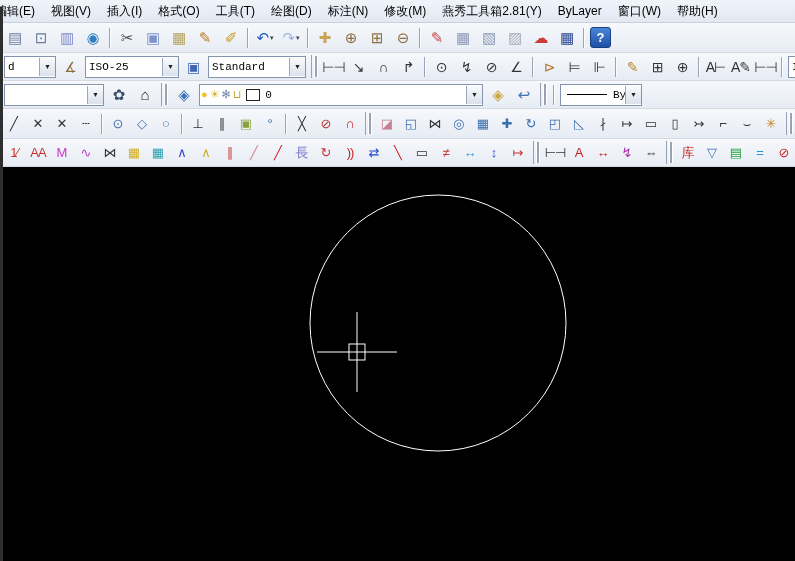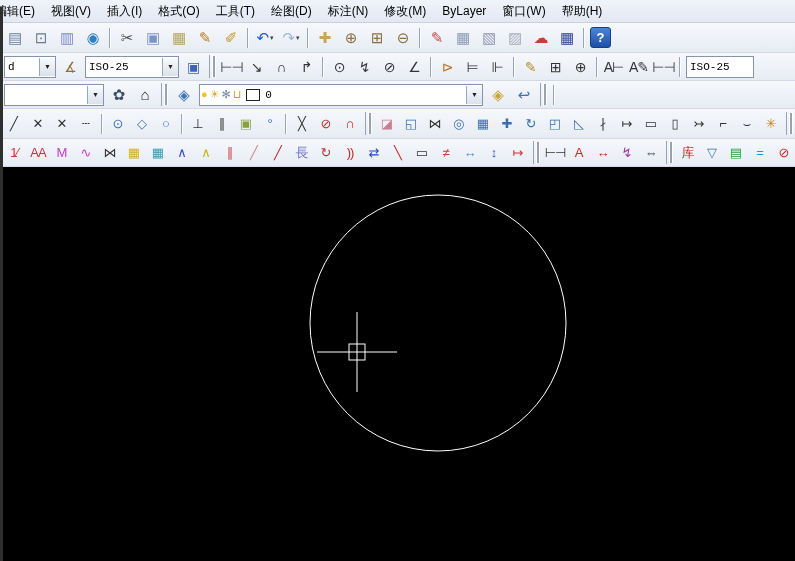--- a/index.html
+++ b/index.html
@@ -62,20 +62,21 @@
 <div class="win">
   <div class="menubar">
       <span class="mi2">编辑(E)</span>
       <span class="mi2">视图(V)</span>
       <span class="mi2">插入(I)</span>
       <span class="mi2">格式(O)</span>
       <span class="mi2">工具(T)</span>
       <span class="mi2">绘图(D)</span>
       <span class="mi2">标注(N)</span>
       <span class="mi2">修改(M)</span>
+      <span class="mi2">燕秀工具箱2.81(Y)</span>
       <span class="mi2">ByLayer</span>
       <span class="mi2">窗口(W)</span>
       <span class="mi2">帮助(H)</span>
     </div>
 
   <div class="tbrow" id="row1">
       <span class="ic" style="color: rgb(102, 124, 153);">▤</span>
       <span class="ic" style="color: rgb(102, 124, 153);">⊡</span>
       <span class="ic" style="color: rgb(124, 137, 201);">▥</span>
       <span class="ic" style="color: rgb(47, 127, 193);">◉</span>
@@ -107,20 +108,24 @@
       <span class="combo" style="width: 50px;">
         <span class="cv">d</span>
         <span class="arr">▼</span>
       </span>
       <span class="ic" style="color: rgb(138, 109, 59);">∡</span>
       <span class="combo" style="width: 92px;">
         <span class="cv">ISO-25</span>
         <span class="arr">▼</span>
       </span>
       <span class="ic" style="color: rgb(63, 99, 181);">▣</span>
+      <span class="combo" style="width: 96px;">
+        <span class="cv">Standard</span>
+        <span class="arr">▼</span>
+      </span>
       <span class="grip"></span>
       <span class="ic sm" style="color: rgb(51, 51, 51);">⊢⊣</span>
       <span class="ic" style="color: rgb(51, 51, 51);">↘</span>
       <span class="ic" style="color: rgb(51, 51, 51);">∩</span>
       <span class="ic" style="color: rgb(51, 51, 51);">↱</span>
       <span class="sep"></span>
       <span class="ic" style="color: rgb(51, 51, 51);">⊙</span>
       <span class="ic" style="color: rgb(51, 51, 51);">↯</span>
       <span class="ic" style="color: rgb(51, 51, 51);">⊘</span>
       <span class="ic" style="color: rgb(51, 51, 51);">∠</span>
@@ -156,20 +161,25 @@
         <span class="mi" style="color: rgb(120, 136, 168);">✻</span>
         <span class="mi" style="color: rgb(202, 160, 50);">⊔</span>
         <span class="sw" style="background: rgb(255, 255, 255);"></span>
         <span class="cv">0</span>
         <span class="arr">▼</span>
       </span>
       <span class="ic" style="color: rgb(202, 165, 58);">◈</span>
       <span class="ic" style="color: rgb(63, 116, 181);">↩</span>
       <span class="grip"></span>
       <span class="sep"></span>
+      <span class="combo" style="width: 80px;">
+        <span class="lt"></span>
+        <span class="cv">By</span>
+        <span class="arr">▼</span>
+      </span>
     </div>
   <div class="tbrow" id="row4">
       <span class="ic" style="color: rgb(51, 51, 51);">╱</span>
       <span class="ic" style="color: rgb(51, 51, 51);">✕</span>
       <span class="ic" style="color: rgb(51, 51, 51);">✕</span>
       <span class="ic" style="color: rgb(51, 51, 51);">┄</span>
       <span class="sep"></span>
       <span class="ic" style="color: rgb(58, 111, 174);">⊙</span>
       <span class="ic" style="color: rgb(58, 111, 174);">◇</span>
       <span class="ic" style="color: rgb(58, 111, 174);">○</span>

